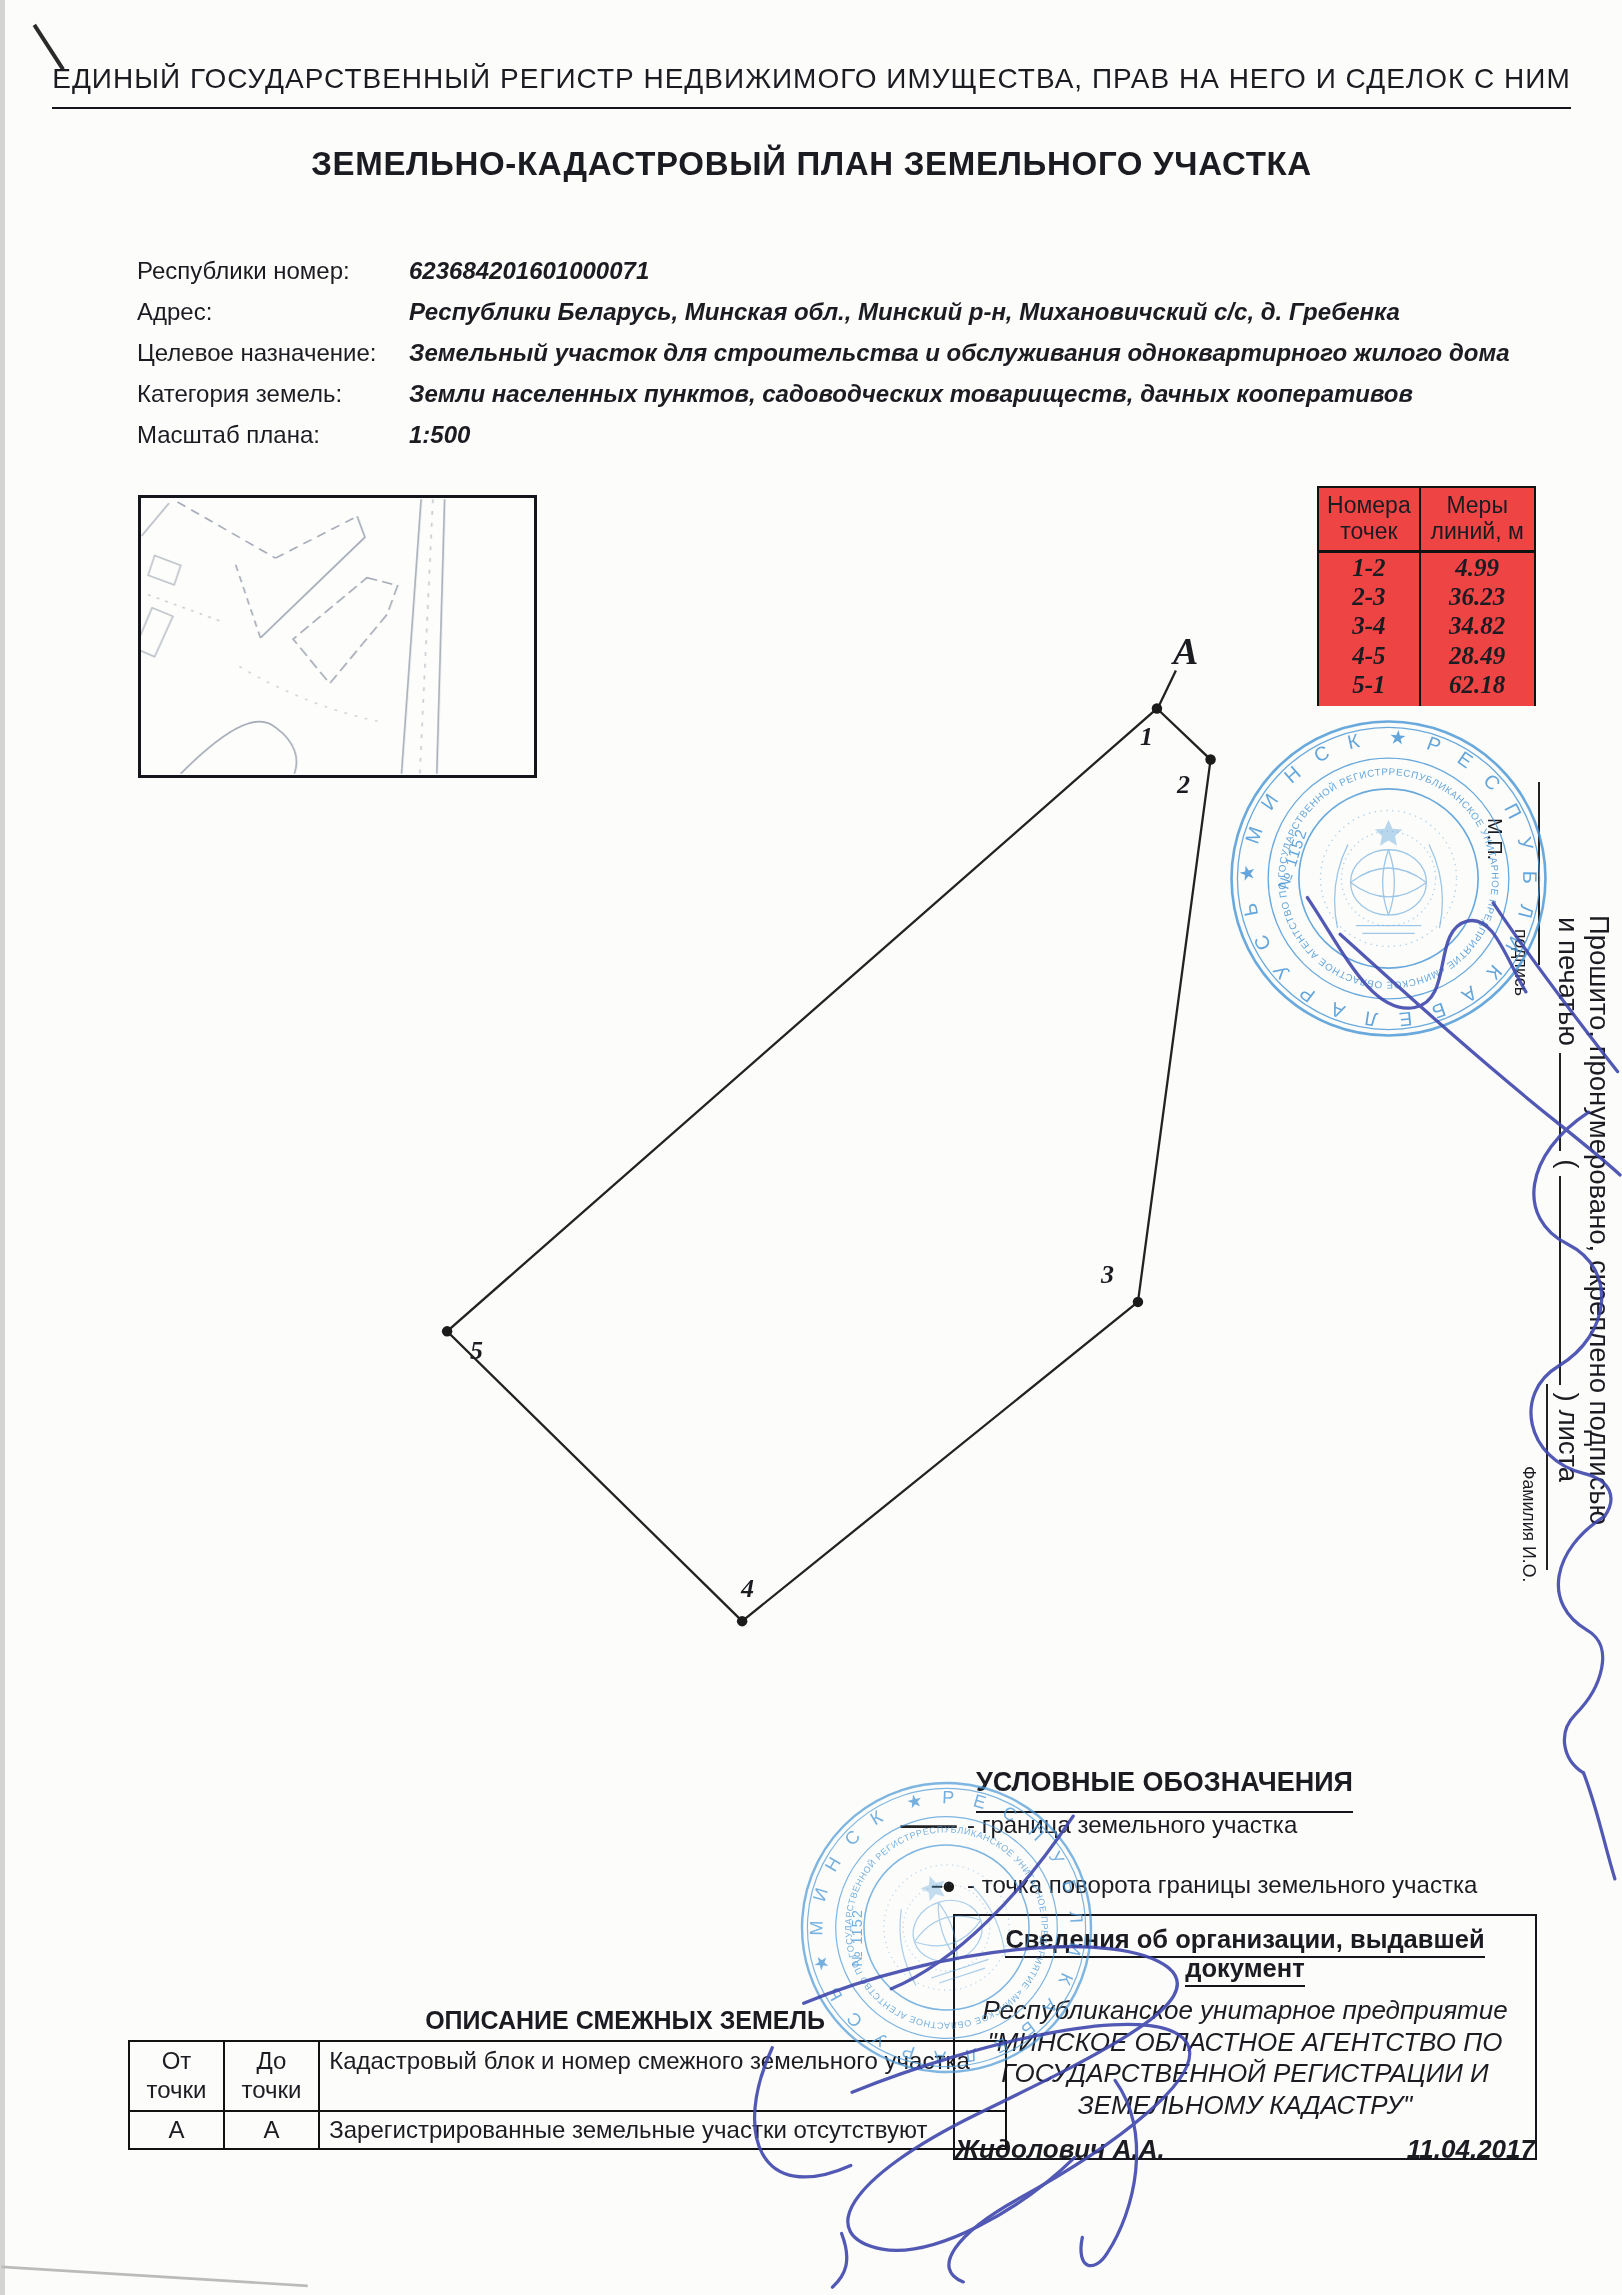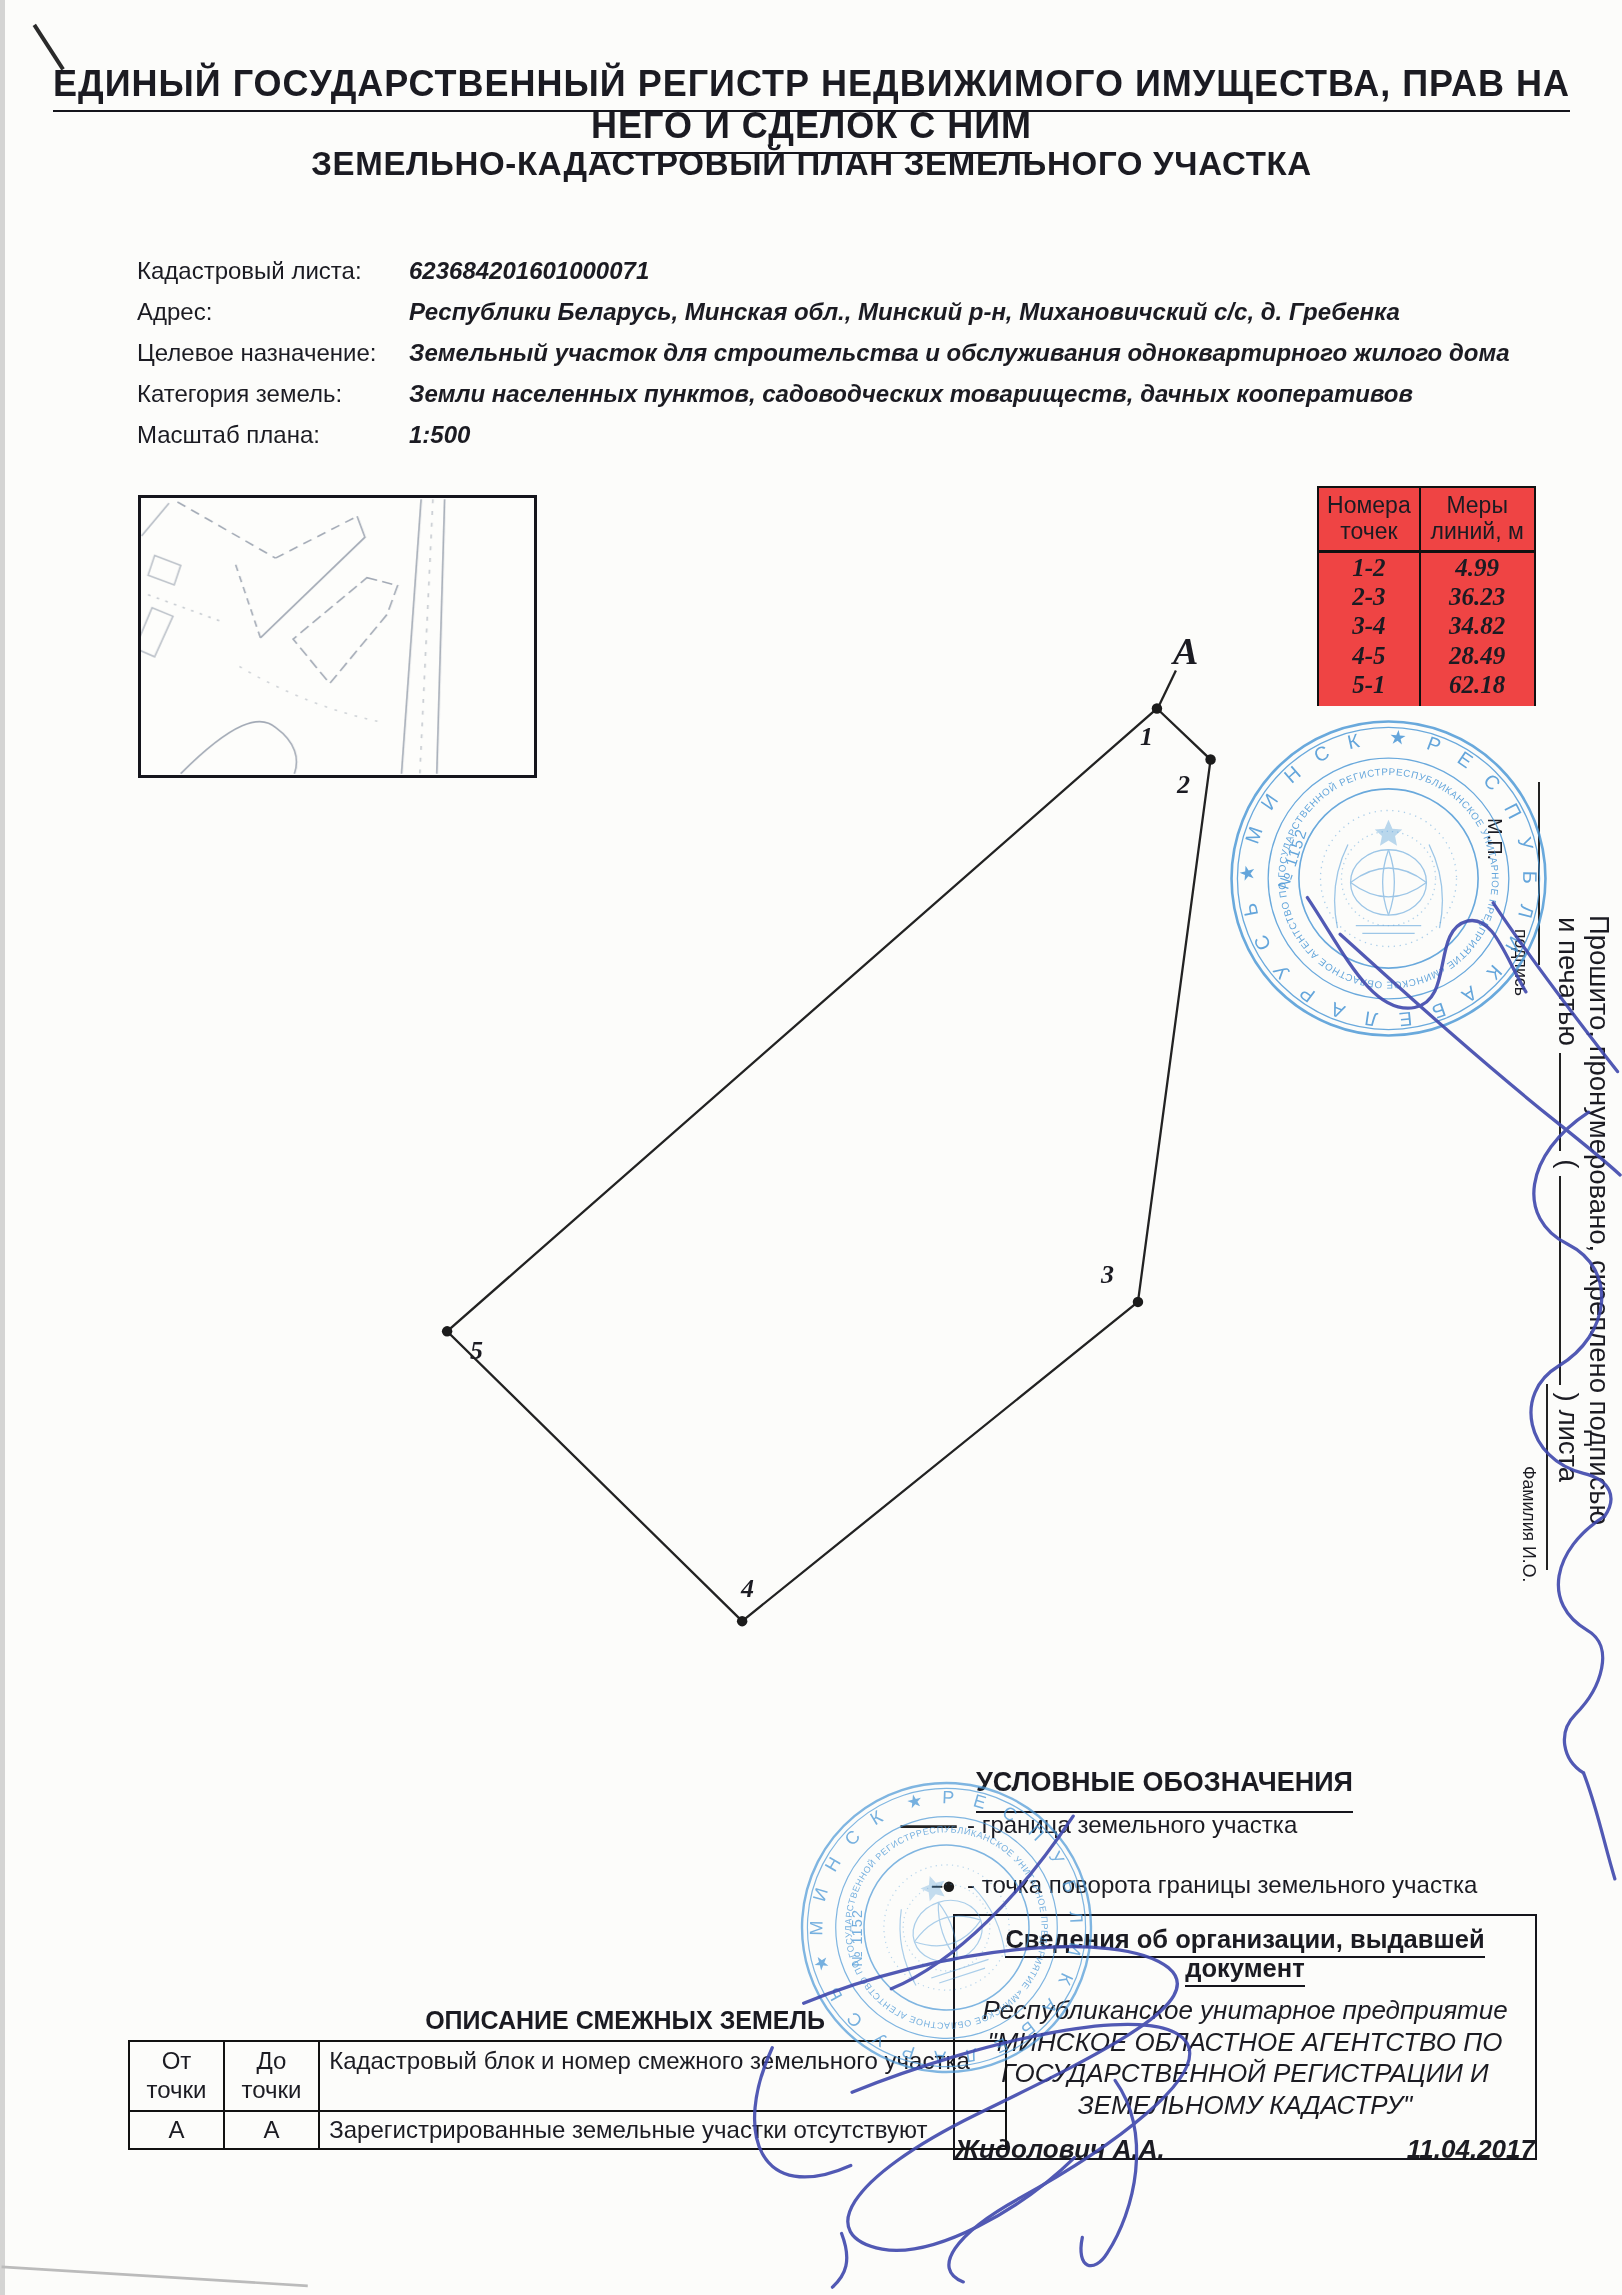--- a/index.html
+++ b/index.html
@@ -2,21 +2,21 @@
 <html style="font-size:10.5px"><head>
 <meta charset="utf-8">
 <style>
   html,body{margin:0;padding:0;background:#e8e8e8;}
   .page{position:relative;width:1623px;height:2295px;background:#fcfcfa;overflow:hidden;
         font-family:"Liberation Sans",sans-serif;color:#1b1b22;}
   
   .edge-strip{position:absolute;left:0;top:0;width:4.6px;height:100%;background:#c9c9c9;opacity:.8;z-index:1;}
   
   .registry-title{position:absolute;left:0;top:63px;width:100%;text-align:center;z-index:3;}
-  .registry-title span{font-weight:bold;font-size:36px;letter-spacing:1px;border-bottom:2.6px solid #15151c;padding-bottom:6px;}
+  .registry-title span{font-weight:normal;font-size:28px;letter-spacing:1px;border-bottom:2.6px solid #15151c;padding-bottom:13px;}
   .doc-title{position:absolute;left:0;top:145px;width:100%;text-align:center;
              font-weight:bold;font-size:33px;letter-spacing:0.7px;z-index:3;}
   
   .fields{position:absolute;left:137px;top:257px;z-index:3;}
   .frow{position:relative;height:41px;width:1374px;}
   .flabel{position:absolute;left:0;top:0;font-size:24px;}
   .fvalue{position:absolute;left:272px;top:0;font-style:italic;font-weight:bold;font-size:24px;white-space:pre;}
   
   .inset{position:absolute;left:138px;top:495px;width:393px;height:277px;border:3.3px solid #15151c;background:#fdfdfb;z-index:3;}
   
@@ -73,21 +73,21 @@
 
   <div class="edge-strip"></div>
 
   <div class="registry-title">
     <span>ЕДИНЫЙ ГОСУДАРСТВЕННЫЙ РЕГИСТР НЕДВИЖИМОГО ИМУЩЕСТВА, ПРАВ НА НЕГО И СДЕЛОК С НИМ</span>
   </div>
   <div class="doc-title">ЗЕМЕЛЬНО-КАДАСТРОВЫЙ ПЛАН ЗЕМЕЛЬНОГО УЧАСТКА</div>
 
   <div class="fields">
     <div class="frow">
-      <span class="flabel">Кадастровый листа:</span>
+      <span class="flabel">Республики номер:</span>
       <span class="fvalue">623684201601000071</span>
     </div>
     <div class="frow">
       <span class="flabel">Адрес:</span>
       <span class="fvalue">Республики Беларусь, Минская обл., Минский р-н, Михановичский с/с, д. Гребенка</span>
     </div>
     <div class="frow">
       <span class="flabel">Целевое назначение:</span>
       <span class="fvalue">Земельный участок для строительства и обслуживания одноквартирного жилого дома</span>
     </div>

